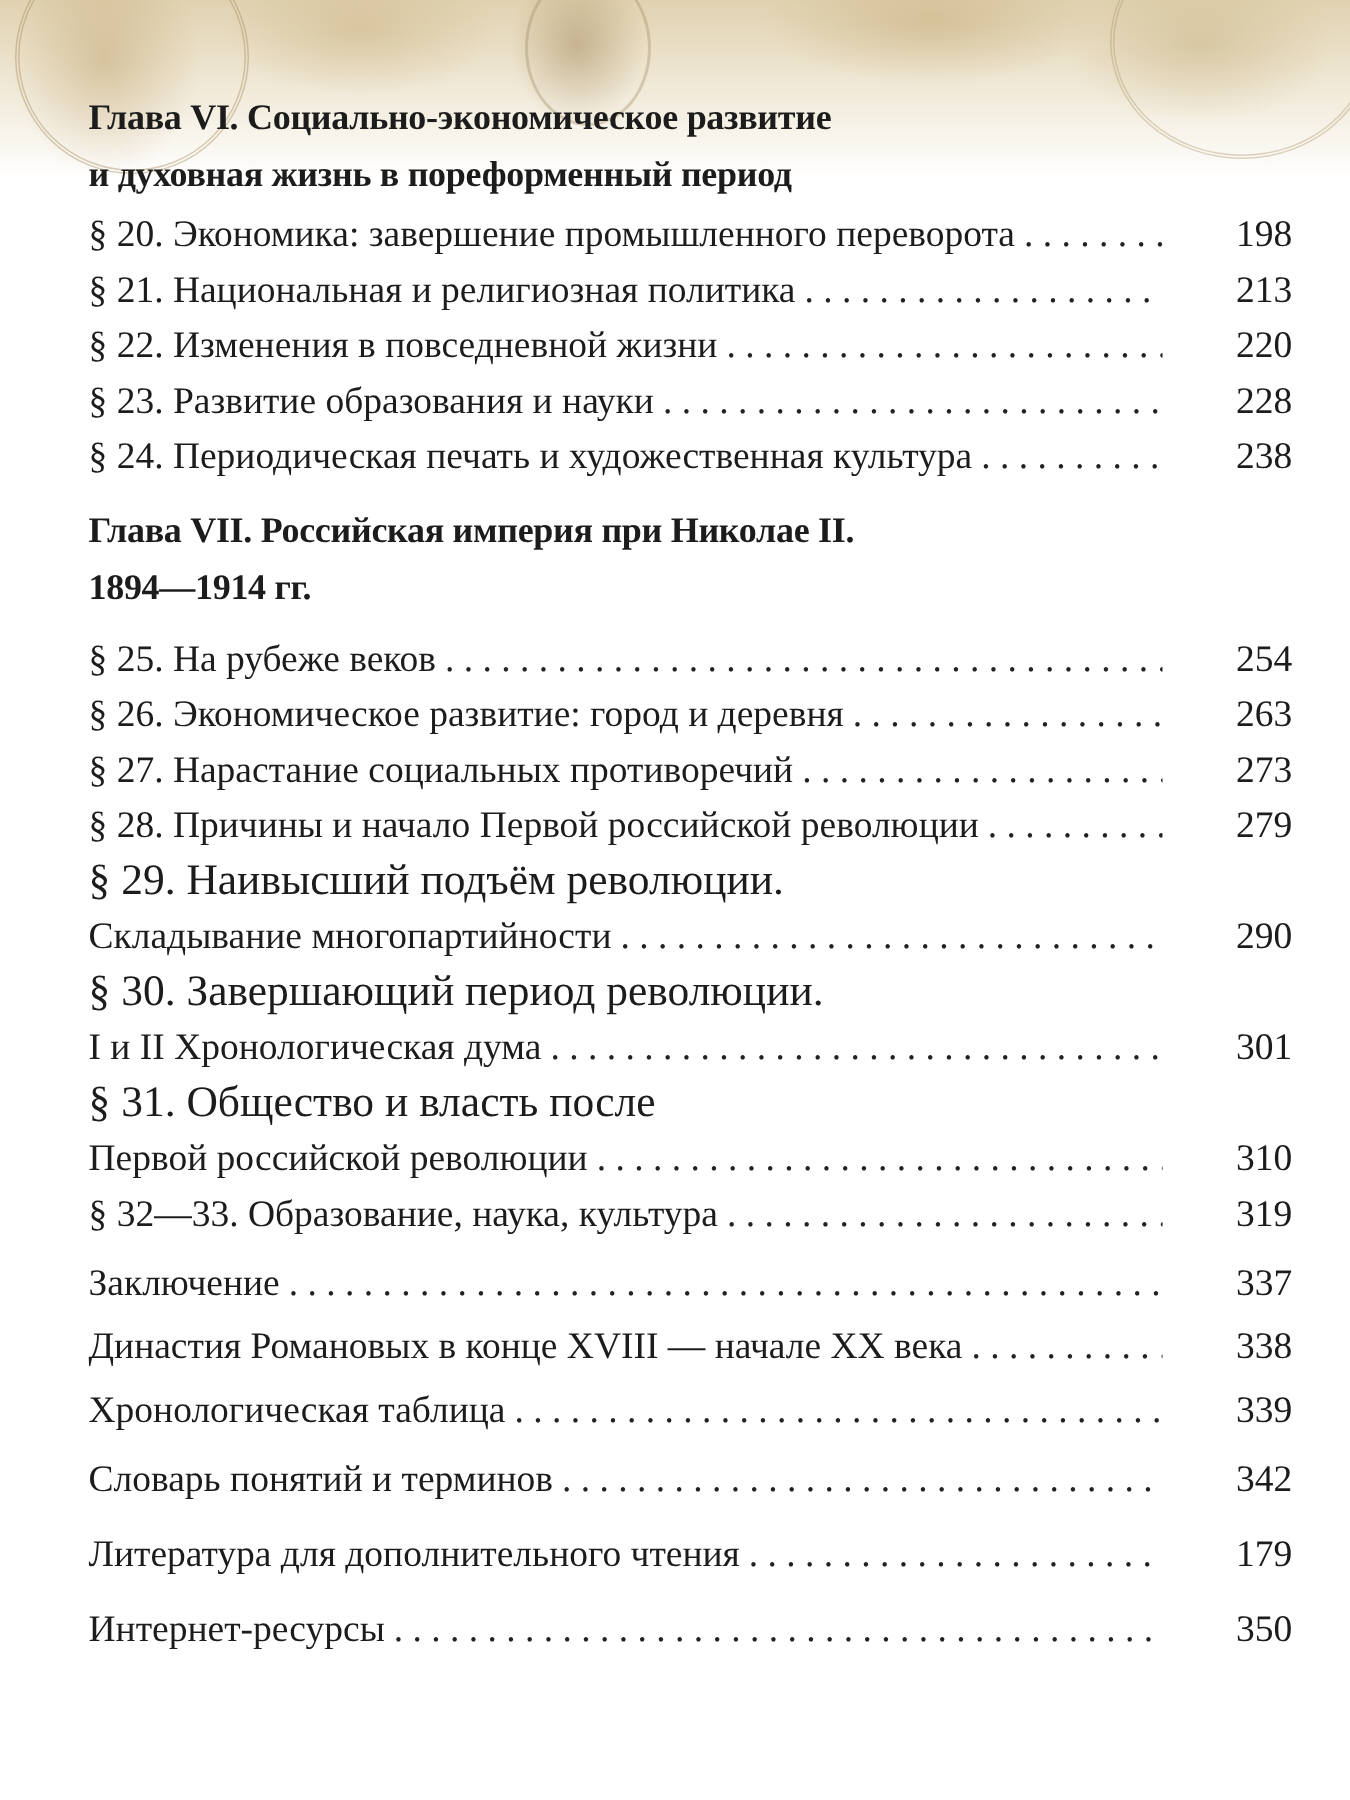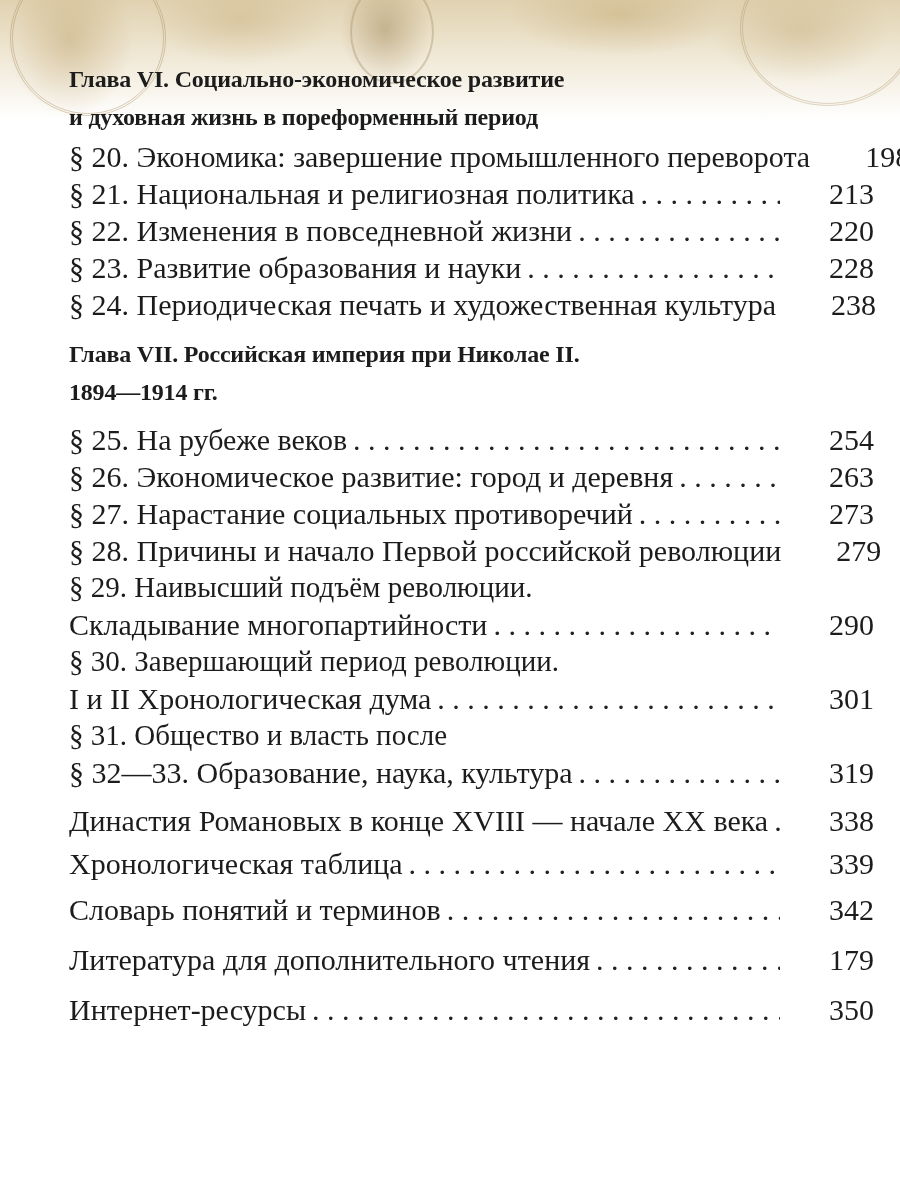--- a/index.html
+++ b/index.html
@@ -43,36 +43,36 @@
     }
     .header-decor .portrait {
       position: absolute;
       left: 350px; top: -20px;
       width: 80px; height: 100px;
       border-radius: 50%;
       border: 2px solid rgba(160,135,95,0.35);
     }
     .toc {
       position: absolute;
-      left: 69px;
+      left: 59px;
       top: 60px;
       width: 805px;
     }
     .chapter-title {
       font-weight: bold;
       font-size: 24px;
       line-height: 38px;
       letter-spacing: -0.2px;
       margin: 0;
     }
     .chapter-title .line { display: block; }
     .entry {
       display: flex;
       align-items: baseline;
-      font-size: 30px;
+      font-size: 25px;
       line-height: 37px;
       white-space: nowrap;
     }
     .entry .title { flex: 0 0 auto; }
     .entry .leader {
       flex: 1 1 auto;
       overflow: hidden;
       margin: 0 6px 0 6px;
       letter-spacing: 5px;
       color: #222;
@@ -169,31 +169,41 @@
     </div>
 
     <div class="entry-first-line">§ 30. Завершающий период революции.</div>
     <div class="entry">
       <span class="title">I и II Хронологическая дума</span>
       <span class="leader"></span>
       <span class="page">301</span>
     </div>
 
     <div class="entry-first-line">§ 31. Общество и власть после</div>
+    <div class="entry">
+      <span class="title">Первой российской революции</span>
+      <span class="leader"></span>
+      <span class="page">310</span>
+    </div>
 
     <div class="entry">
       <span class="title">§ 32—33. Образование, наука, культура</span>
       <span class="leader"></span>
       <span class="page">319</span>
     </div>
   </div>
 
   <div style="height:8px"></div>
 
   <div class="appendix">
+    <div class="entry" style="line-height:40px">
+      <span class="title">Заключение</span>
+      <span class="leader"></span>
+      <span class="page">337</span>
+    </div>
     <div class="entry" style="line-height:44px">
       <span class="title">Династия Романовых в конце XVIII — начале XX века</span>
       <span class="leader"></span>
       <span class="page">338</span>
     </div>
     <div class="entry" style="line-height:42px">
       <span class="title">Хронологическая таблица</span>
       <span class="leader"></span>
       <span class="page">339</span>
     </div>

